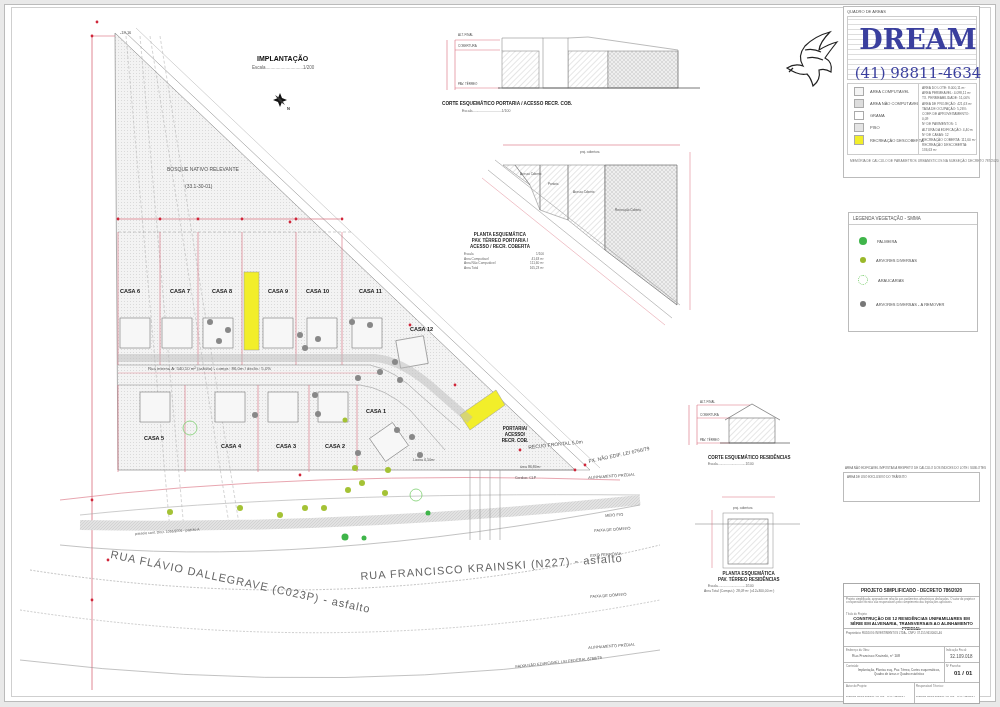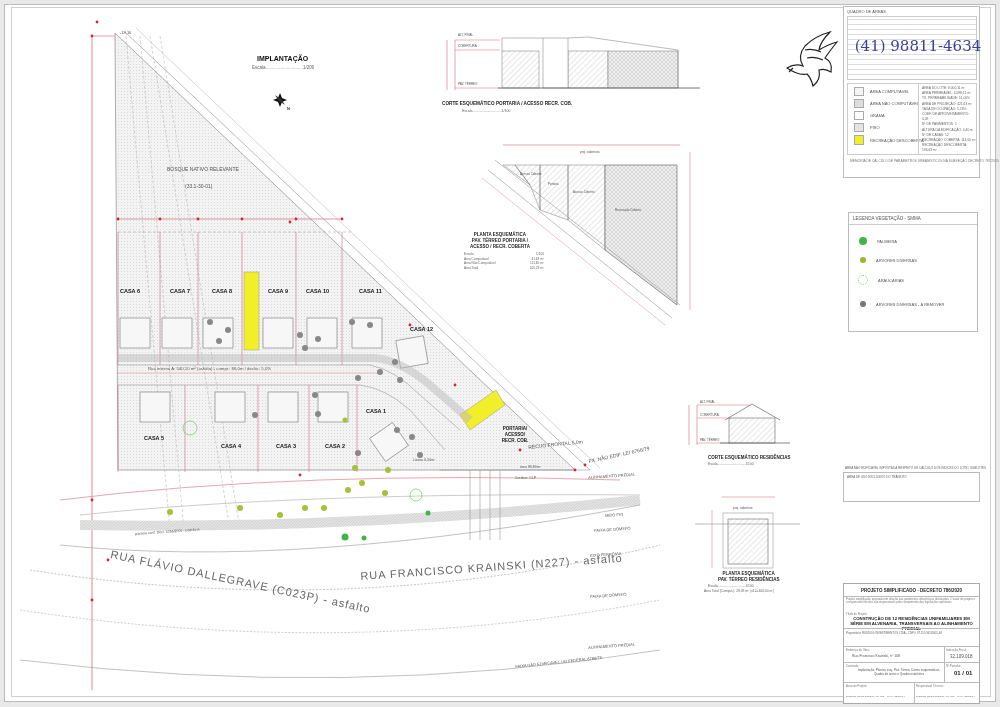--- a/index.html
+++ b/index.html
@@ -284,20 +284,21 @@
         <div>ALTURA DA EDIFICAÇÃO: 4,40 m</div>
       <div>Nº DE CASAS: 12</div>
         <div>RECREAÇÃO COBERTA: 111,60 m²</div>
       <div>RECREAÇÃO DESCOBERTA: 136,63 m²</div>
     </div>
   </div>
   <div class="t" style="left:6px;top:152px;font-size:3.3px;color:#777;">MEMÓRIA DE CÁLCULO DE PARÂMETROS URBANÍSTICOS NA SUBSEÇÃO DECRETO 787/2020</div>
 </div>
 
 <div class="brand">
+  <div class="l1">DREAM</div>
   <div class="l3">(41) 98811-4634</div>
 </div>
 
 <div class="legend-box">
   <div class="legend-title">LEGENDA VEGETAÇÃO - SMMA</div>
   <div style="position:absolute;left:0;top:11px;width:100%;border-top:1px solid #ccc;"></div>
   <div class="legend-item" style="top:24px;">
     <span style="display:inline-block;width:8px;height:8px;border-radius:50%;background:#3fb54a;"></span>
     <span>PALMEIRA</span>
   </div>

